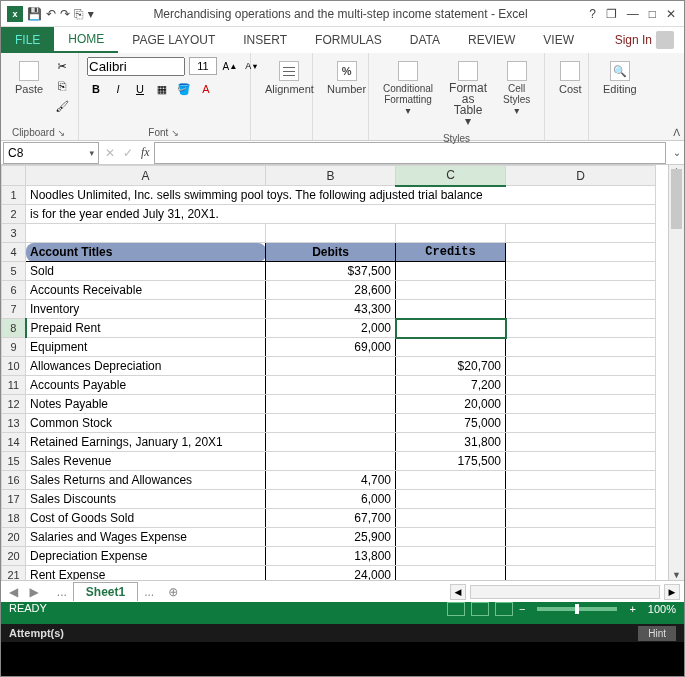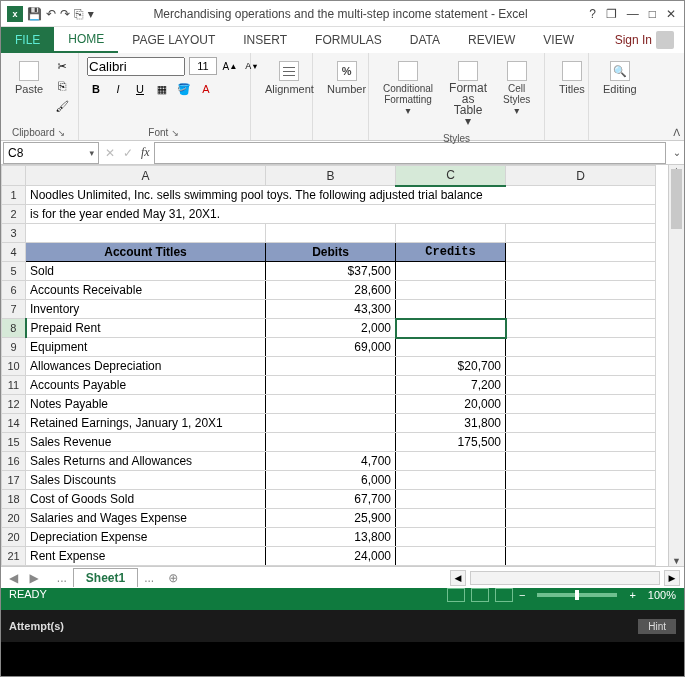--- a/index.html
+++ b/index.html
@@ -78,21 +78,21 @@
 .tabsrow .hscroll { margin-left:auto; display:flex; align-items:center; gap:4px; padding-right:4px; }
 .tabsrow .hscroll .track { width:190px; height:14px; border:1px solid #ccc; background:#f3f3f3; position:relative; }
 .tabsrow .hscroll .arrbtn { width:16px; height:16px; border:1px solid #ccc; background:#f3f3f3; text-align:center; font-size:9px; line-height:14px; }
 
 
 .statusbar { height:22px; background:#0f7a3e; color:#fff; display:flex; align-items:flex-start; font-size:11px; padding:0 8px; }
 .statusbar .views { margin-left:auto; display:flex; gap:6px; align-items:center; }
 .statusbar .vbtn { width:18px; height:14px; border:1px solid #6fc08f; }
 .statusbar .zoom-track { width:80px; height:4px; background:#6fc08f; position:relative; margin:0 6px; }
 .statusbar .zoom-thumb { position:absolute; left:38px; top:-3px; width:4px; height:10px; background:#fff; }
-.attemptbar { height:32px; background:#1a1a1a; color:#ddd; display:flex; align-items:center; font-size:11px; padding:0 8px; }
+.attemptbar { height:18px; background:#1a1a1a; color:#ddd; display:flex; align-items:center; font-size:11px; padding:0 8px; }
 .attemptbar .hint { margin-left:auto; background:#555; color:#ddd; padding:2px 10px; font-size:10px; }
 .blackbar { height:34px; background:#000; }
 </style>
 </head>
 <body>
 
 <div class="window">
 
   <div class="titlebar">
     <div class="qat">
@@ -198,21 +198,21 @@
             <div class="ico"></div>
             <span style="font-size:10px;line-height:11px;text-align:center">Cell Styles ▾</span>
           </div>
       </div>
       <div class="label">Styles</div>
     </div>
     <div class="group" style="width:44px">
       <div class="body">
           <div class="big">
             <div class="ico"></div>
-            <span>Titles</span>
+            <span>Cost</span>
           </div>
         </div>
       <div class="label"></div>
     </div>
     <div class="group" style="width:52px;border-right:none">
       <div class="body">
           <div class="big">
             <div class="ico" style="display:flex;align-items:center;justify-content:center">🔍</div>
             <span>Editing</span>
           </div>
@@ -253,32 +253,32 @@
           <th>D</th>
         </tr>
           </thead>
         <tbody id="gridbody">
             <tr>
               <th>1</th>
               <td colspan="4">Noodles Unlimited, Inc. sells swimming pool toys.  The following adjusted trial balance</td>
             </tr>
             <tr>
               <th>2</th>
-              <td colspan="4">is for the year ended May 31, 20X1.</td>
+              <td colspan="4">is for the year ended July 31, 20X1.</td>
             </tr>
             <tr>
               <th>3</th>
               <td></td>
               <td></td>
               <td></td>
               <td></td>
             </tr>
             <tr>
               <th>4</th>
-              <td class="hdrcell" style="text-align: center;">Account Titles</td>
+              <td class="hdrcell" style="text-align: left; border-radius: 8px;">Account Titles</td>
               <td class="hdrcell num" style="text-align: center;">Debits</td>
               <td class="hdrcell num" style="text-align: center; font-family: Liberation Mono, monospace;">Credits</td>
               <td></td>
             </tr>
             <tr>
               <th>5</th>
               <td class="tbordL tbordR">Sold</td>
               <td class="tbordL tbordR num">$37,500</td>
               <td class="tbordL tbordR num"></td>
               <td></td>
@@ -323,20 +323,27 @@
               <td class="tbordL tbordR">Accounts Payable</td>
               <td class="tbordL tbordR num"></td>
               <td class="tbordL tbordR num">7,200</td>
               <td></td>
             </tr>
             <tr>
               <th>12</th>
               <td class="tbordL tbordR">Notes Payable</td>
               <td class="tbordL tbordR num"></td>
               <td class="tbordL tbordR num">20,000</td>
+              <td></td>
+            </tr>
+            <tr>
+              <th>13</th>
+              <td class="tbordL tbordR">Common Stock</td>
+              <td class="tbordL tbordR num"></td>
+              <td class="tbordL tbordR num">75,000</td>
               <td></td>
             </tr>
             <tr>
               <th>14</th>
               <td class="tbordL tbordR">Retained Earnings, January 1, 20X1</td>
               <td class="tbordL tbordR num"></td>
               <td class="tbordL tbordR num">31,800</td>
               <td></td>
             </tr>
             <tr>

